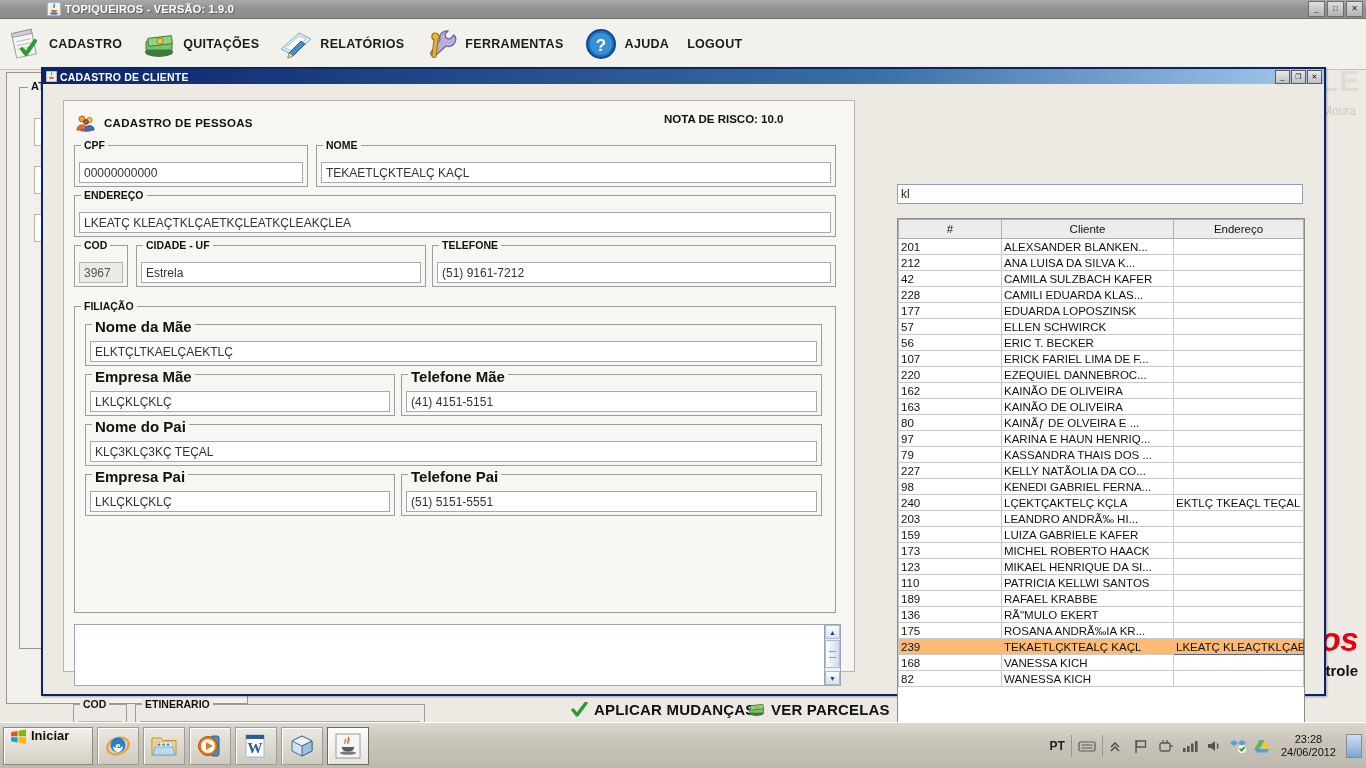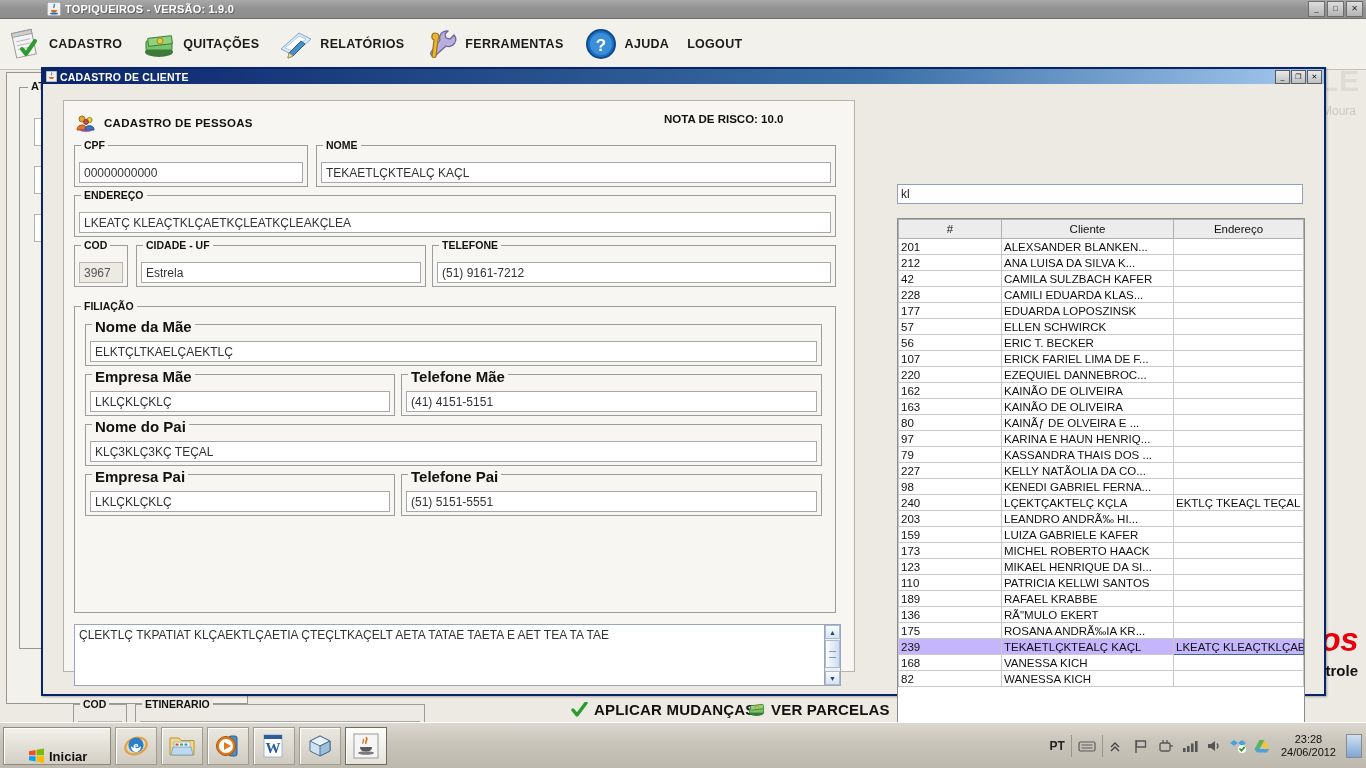--- a/index.html
+++ b/index.html
@@ -108,31 +108,31 @@
   #right-panel{position:absolute;left:854px;top:16px;width:406px;height:570px;}
   #search-input{position:absolute;left:0;top:84px;width:100%;height:20px;border:1px solid #8fa0b8;
     background:#fff;font-size:12px;color:#222;padding:0 3px;box-sizing:border-box;display:flex;align-items:center;}
   #table-wrap{position:absolute;left:0;top:118px;width:100%;height:527px;border:1px solid #8c8c8c;background:#fff;
     overflow:hidden;}
   table.cli{width:100%;border-collapse:collapse;table-layout:fixed;}
   table.cli th{background:#ececec;border:1px solid #b0b0b0;font-size:11.5px;font-weight:normal;color:#111;
     height:16px;text-align:center;}
   table.cli td{border:1px solid #c9c9c9;font-size:11.5px;color:#111;height:15px;padding:0 2px;
     white-space:nowrap;overflow:hidden;text-overflow:clip;}
-  table.cli tr.sel td{background:#c4b5fd;}
+  table.cli tr.sel td{background:#fdba74;}
   table.cli tr.sel td.c-end{border:1px solid #4a6a96;}
   #count-text{position:absolute;left:0;right:14px;top:650px;text-align:center;font-size:11.5px;
     font-weight:bold;color:#111;}
 
   
   #taskbar{position:absolute;left:0;bottom:0;width:1366px;height:45px;
     background:linear-gradient(to bottom,#dcd8cf,#c9c5bb 40%,#bdb9ae);border-top:1px solid #ffffff;
     display:flex;align-items:center;}
-  #start-btn{margin-left:3px;height:36px;min-width:72px;display:flex;align-items:flex-end;gap:4px;
-    padding:0 10px 0 24px;border:1px solid #8e8a80;background:linear-gradient(to bottom,#f3f1ea,#d3cfc5);
+  #start-btn{margin-left:3px;height:36px;min-width:72px;display:flex;align-items:flex-start;gap:4px;
+    padding:0 10px 0 6px;border:1px solid #8e8a80;background:linear-gradient(to bottom,#f3f1ea,#d3cfc5);
     box-shadow:inset 1px 1px 0 #fff;}
   #start-btn .slbl{font-size:13px;font-weight:bold;color:#111;}
   .qlaunch{width:40px;height:36px;margin-left:4px;border:1px solid #a09c92;
     background:linear-gradient(to bottom,#ebe8e1,#cfcbc1);display:flex;align-items:center;justify-content:center;
     box-shadow:inset 1px 1px 0 #fff;}
   .qlaunch.active{border:1px solid #6d6a62;background:linear-gradient(to bottom,#fdfdfb,#e6e3db);}
   #tray{margin-left:auto;display:flex;align-items:center;height:36px;padding-right:4px;gap:6px;}
   #tray .lang{font-size:12px;color:#222;font-weight:bold;}
   #tray .sep{width:1px;height:22px;background:#9a968c;}
   #clock{display:flex;flex-direction:column;align-items:center;line-height:13px;font-size:11px;color:#111;
@@ -339,21 +339,20 @@
             <span class="tfield">LKLÇKLÇKLÇ</span>
           </div>
 
           <div class="subgrp" style="left:326px;top:167px;width:419px;height:40px;">
             <span class="tlabel">Telefone Pai</span>
             <span class="tfield">(51) 5151-5551</span>
           </div>
         </div>
 
         <div id="obs-wrap">
-          <div id="obs-text">ÇLEKTLÇ TKPATIAT KLÇAEKTLÇAETIA ÇTEÇLTKAÇELT AETA TATAE TAETA E AET TEA TA TAE</div>
           <div id="obs-scroll">
             <div class="sb-arrow">▲</div>
             <div id="sb-thumb">
                 <span class="grip"></span>
               </div>
             <div class="sb-arrow" style="position:absolute;bottom:0;left:0;">▼</div>
           </div>
         </div>
       </div>
 

